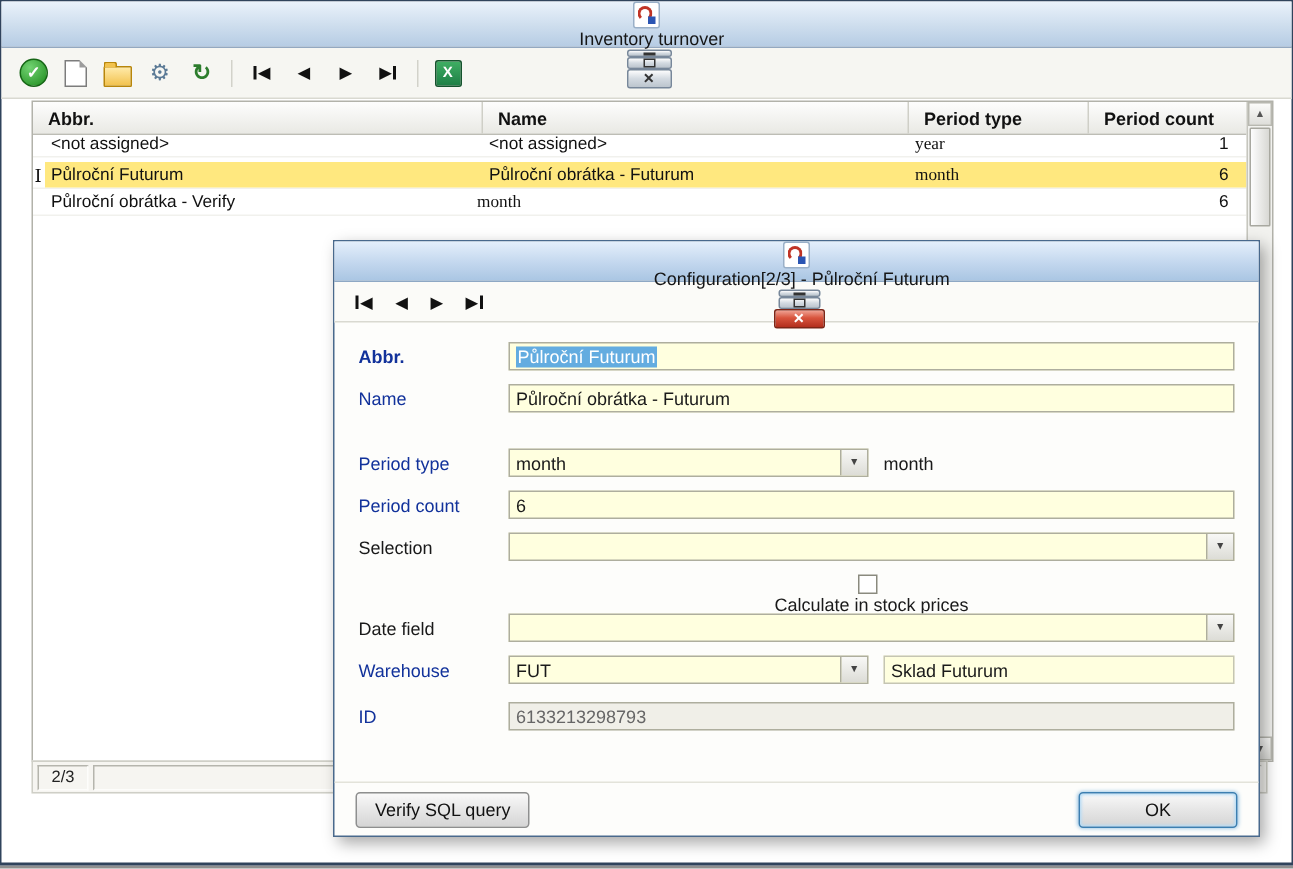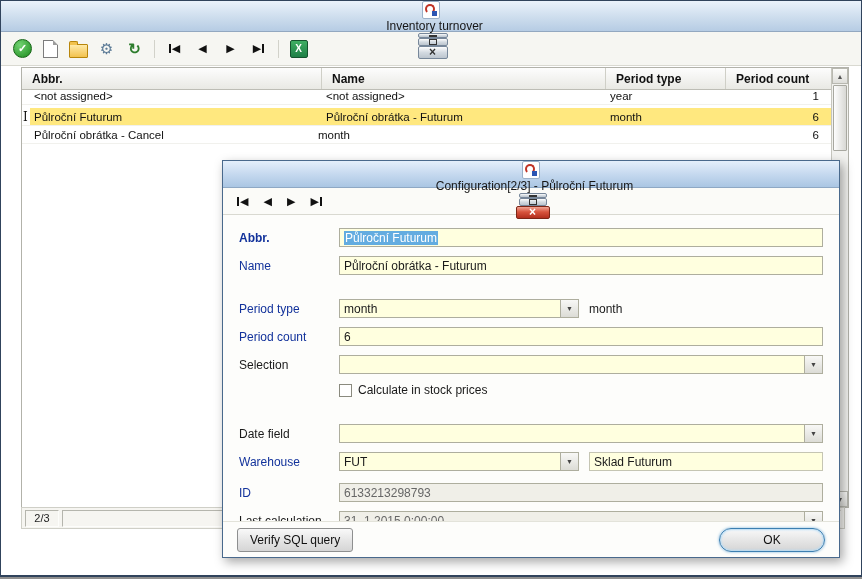--- a/index.html
+++ b/index.html
@@ -61,21 +61,21 @@
   #grid { position:absolute; left:20px; top:66px; width:826px; height:439px; border:1px solid #b2b2aa; background:#fff; }
   #grid-header { position:absolute; left:0; top:0; right:17px; height:21px; display:flex;
     background:linear-gradient(#fdfdfd,#e9e9e4); border-bottom:1px solid #bdbdb5; font-size:12px; font-weight:bold; color:#111; }
   .hcell { display:flex; align-items:center; padding-left:10px; box-sizing:border-box; border-right:1px solid #cfcfc7; white-space:nowrap; overflow:hidden; }
   .h1 { width:300px; } .h2 { width:284px; } .h3 { width:120px; } .h4 { flex:1; border-right:none; }
   .grid-row { position:absolute; left:0; right:17px; height:18px; display:flex; font-size:11.5px; color:#111;
     border-bottom:1px solid #f1f1ed; box-sizing:border-box; }
   .r0 { top:19px; } .r1 { top:40px; } .r2 { top:58px; }
   .cell { display:flex; align-items:center; padding-left:4px; box-sizing:border-box; white-space:nowrap; overflow:hidden; }
   .gutter { width:8px; padding:0; }
-  .c1 { width:292px; } .c2 { width:284px; } .c3 { width:120px; } .c4 { flex:1; justify-content:flex-end; padding-right:12px; }
+  .c1 { width:292px; } .c2 { width:284px; } .c3 { width:120px;font-family:Liberation Serif, serif; } .c4 { flex:1; justify-content:flex-end; padding-right:12px; }
   .grid-row.selected .cell:not(.gutter) { background:#ffe87f; }
   .ibeam { position:absolute; left:1px; top:2px; font-family:"DejaVu Serif", serif; font-size:12px; color:#111; }
   .vscroll { position:absolute; top:0; right:0; bottom:0; width:17px; background:#f2f2ef; border-left:1px solid #c6c6be; box-sizing:border-box; }
   .sbtn { position:absolute; left:0; right:0; height:16px; border:1px solid #b8b8b0; box-sizing:border-box;
     background:linear-gradient(#fcfcfa,#dededa); display:flex; align-items:center; justify-content:center; font-size:7px; color:#555; }
   .sbtn.top { top:0; } .sbtn.bottom { bottom:0; }
   .sthumb { position:absolute; top:17px; left:1px; right:1px; height:64px; border:1px solid #a8a8a0; border-radius:1px;
     background:linear-gradient(90deg,#fdfdfd,#d8d8d4); }
 
   #statusbar { position:absolute; left:20px; right:16px; top:506px; height:22px; background:#f6f5f1; border:1px solid #cfcfc7;
@@ -98,29 +98,29 @@
     display:flex; align-items:center; padding:0 4px; box-sizing:border-box; position:relative; white-space:nowrap; overflow:hidden; }
   .tf.disabled { background:#f0efe8; color:#666; }
   .tf.has-drop { padding-right:21px; }
   .combo-narrow { flex:none; width:240px; }
   .drop { position:absolute; right:0; top:0; bottom:0; width:17px; border-left:1px solid #aeae9e;
     background:linear-gradient(#f8f8f6,#dcdcd6); display:flex; align-items:center; justify-content:center; font-size:7px; color:#444; }
   .sel-text { background:#63ace0; color:#fff; padding:0 1px; }
   .suffix { margin-left:10px; font-size:12px; color:#1a1a1a; white-space:nowrap; }
   .suffix-box { flex:1; margin-left:10px; height:19px; border:1px solid #c5c5b3; background:#ffffdf; font-size:12px; color:#1a1a1a;
     display:flex; align-items:center; padding:0 4px; box-sizing:border-box; }
-  .checkrow { padding-left:100px; height:14px; margin-bottom:27px; }
+  .checkrow { padding-left:100px; height:14px; margin-bottom:12px;flex-direction:column; }
   .cb { width:13px; height:13px; border:1px solid #8a8a7e; background:#fff; margin-right:6px; flex-shrink:0; box-sizing:border-box; }
   .cb-label { font-size:12px; color:#1a1a1a; }
   .btnbar { position:absolute; left:0; right:0; bottom:0; height:36px; border-top:1px solid #e3e3da;
     display:flex; align-items:center; padding:0 14px; gap:0; box-sizing:border-box; }
   .btnbar .spacer { flex:1; }
   .btn { height:22px; border:1px solid #8e8f8f; border-radius:3px; font-size:12px; color:#111; padding:0 12px;
     background:linear-gradient(#f9f9f9,#e6e6e6 50%,#d5d5d5); display:flex; align-items:center; justify-content:center; }
-  .btn.ok { width:80px; border-color:#3c7fb1; box-shadow:0 0 3px #7ab3dd, inset 0 0 2px 1px #b5dbf5;border-radius:12px; }
+  .btn.ok { width:80px; border-color:#3c7fb1; box-shadow:0 0 3px #7ab3dd, inset 0 0 2px 1px #b5dbf5; }
   .btn.cancel { width:70px; }
 </style>
 </head>
 <body>
 
 <div class="window" id="main-win">
   <div class="titlebar">
     <span class="appicon"></span>
     <span class="tb-title">Inventory turnover</span>
     <span class="winbtn">
@@ -199,21 +199,21 @@
       <span class="ibeam">I</span>
       <div class="cell gutter"></div>
       <div class="cell c1">Půlroční Futurum</div>
       <div class="cell c2">Půlroční obrátka - Futurum</div>
       <div class="cell c3">month</div>
       <div class="cell c4">6</div>
     </div>
 
     <div class="grid-row r2">
       <div class="cell gutter"></div>
-      <div class="cell c2">Půlroční obrátka - Cancel</div>
+      <div class="cell c2">Půlroční obrátka - Verify</div>
       <div class="cell c3">month</div>
       <div class="cell c4">6</div>
     </div>
 
     <div class="vscroll">
       <div class="sbtn top">
           <span>▲</span>
         </div>
       <div class="sthumb"></div>
       <div class="sbtn bottom">
@@ -330,29 +330,20 @@
       <span class="suffix-box">Sklad Futurum</span>
     </div>
 
     <div class="frow gap-b">
       <span class="flabel">ID</span>
       <div class="tf disabled">
           <span>6133213298793</span>
         </div>
     </div>
 
-    <div class="frow">
-      <span class="flabel plain">Last calculation</span>
-      <div class="tf disabled has-drop">
-        <span>31. 1.2015 0:00:00</span>
-        <span class="drop">
-            <span>▼</span>
-          </span>
-      </div>
-    </div>
 
   </div>
 
   <div class="btnbar">
     <div class="btn">Verify SQL query</div>
     <div class="spacer"></div>
     <div class="btn ok">OK</div>
   </div>
 </div>
 

